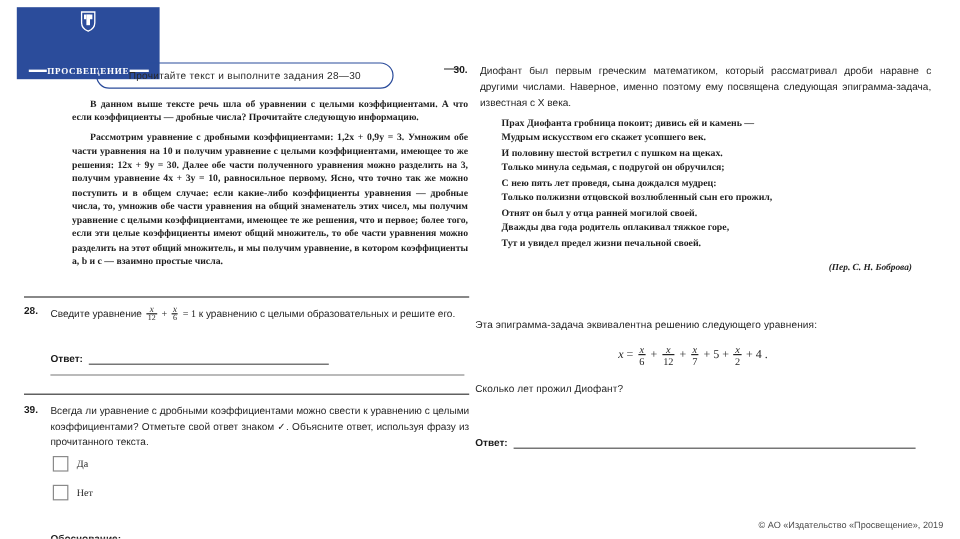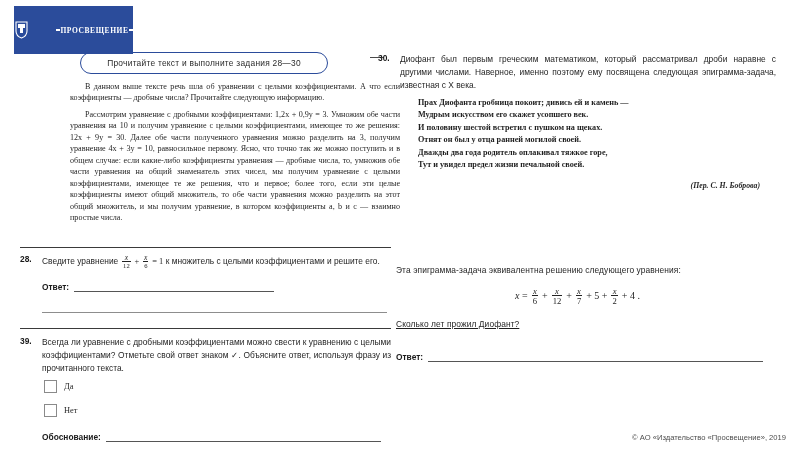--- a/index.html
+++ b/index.html
@@ -19,24 +19,24 @@
   
   .slide-header {
     height: 47px;
     position: relative;
   }
   .logo-box {
     position: absolute;
     left: 14px;
     top: 6px;
     width: 119px;
-    height: 48px;
+    height: 60px;
     background: #2b4c9b;
     display: flex;
-    flex-direction: row;
+    flex-direction: column;
     align-items: center;
     justify-content: center;
     overflow: hidden;
     gap: 27px;
   }
   .logo-emblem {
     width: 15px;
     height: 18px;
     margin-bottom: 0px;
     position: relative;
@@ -104,29 +104,30 @@
   .read-pill-label {
     font-size: 8.4px;
     color: #2a2a2a;
     letter-spacing: 0.25px;
     white-space: nowrap;
   }
 
   
   .article {
     position: absolute;
-    left: 52px;
+    left: 42px;
     top: 34px;
     width: 330px;
     font-family: "Liberation Serif", serif;
     font-size: 8.1px;
     line-height: 1.42;
     text-align: justify;
     color: #1f1f1f;
     hyphens: none;
+    font-weight: bold;
   }
   .article p { margin: 0 0 5px 0; }
   .article p.indent { text-indent: 15px; }
 
   
   .hr-strong {
     position: absolute;
     height: 0;
     border-top: 1.4px solid #3a3a3a;
   }
@@ -195,20 +196,21 @@
     position: absolute;
     display: flex;
     align-items: flex-end;
   }
   .answer-label {
     font-size: 8.4px;
     font-weight: bold;
     color: #1a1a1a;
     margin-right: 5px;
     white-space: nowrap;
+    margin-top: 12px;
   }
   .answer-line {
     border-bottom: 1px solid #555;
     height: 9px;
   }
 
   
   .choice {
     position: absolute;
     display: flex;
@@ -323,21 +325,21 @@
         <span class="frac">
           <span class="num">x</span>
           <span class="den">12</span>
         </span>
         <span class="mathop">+</span>
         <span class="frac">
           <span class="num">x</span>
           <span class="den">6</span>
         </span>
         <span class="mathop">= 1</span>
-        <span>к множитель с целыми коэффициентами и решите его.</span>
+        <span>к уравнению с целыми образовательных и решите его.</span>
       </div>
     </div>
 
     <div class="answer-row" style="left:24px; top:235px;">
       <span class="answer-label">Ответ:</span>
       <span class="answer-line" style="width:200px;"></span>
     </div>
 
     <div class="hr-thin" style="left:24px; top:265px; width:345px;"></div>
     <div class="hr-strong" style="left:2px; top:281px; width:371px;"></div>
@@ -370,20 +372,23 @@
 
     <div class="task" style="left:8px; top:6px; width:400px;">
       <span class="task-num">30.</span>
       <div class="task-body" style="width:376px;">Диофант был первым греческим математиком, который рассматривал дроби наравне с другими числами. Наверное, именно поэтому ему посвящена следующая эпиграмма-задача, известная с X века.</div>
     </div>
 
     <div class="poem">
       <div>Прах Диофанта гробница покоит; дивись ей и камень —</div>
       <div>Мудрым искусством его скажет усопшего век.</div>
       <div>И половину шестой встретил с пушком на щеках.</div>
+      <div>Только минула седьмая, с подругой он обручился;</div>
+      <div>С нею пять лет проведя, сына дождался мудрец:</div>
+      <div>Только полжизни отцовской возлюбленный сын его прожил,</div>
       <div>Отнят он был у отца ранней могилой своей.</div>
       <div>Дважды два года родитель оплакивал тяжкое горе,</div>
       <div>Тут и увидел предел жизни печальной своей.</div>
       <div class="poem-credit">(Пер. С. Н. Боброва)</div>
     </div>
 
     <div class="lead-line" style="left:26px; top:218px;">Эта эпиграмма-задача эквивалентна решению следующего уравнения:</div>
 
     <div class="display-eq" style="left:0px; top:240px;">
       <span class="mathvar">x</span>
@@ -407,21 +412,21 @@
       <span class="mathop">+</span>
       <span class="frac">
         <span class="num">x</span>
         <span class="den">2</span>
       </span>
       <span class="mathop">+</span>
       <span class="mathop">4</span>
       <span class="mathop">.</span>
     </div>
 
-    <div class="lead-line" style="left:26px; top:272px;text-decoration:underline;">Сколько лет прожил Диофант?</div>
+    <div class="lead-line" style="left:26px; top:272px;">Сколько лет прожил Диофант?</div>
 
     <div class="answer-row" style="left:26px; top:305px;">
       <span class="answer-label">Ответ:</span>
       <span class="answer-line" style="width:335px;"></span>
     </div>
 
   </div>
 </div>
 
 <div class="footer">© АО «Издательство «Просвещение», 2019</div>

